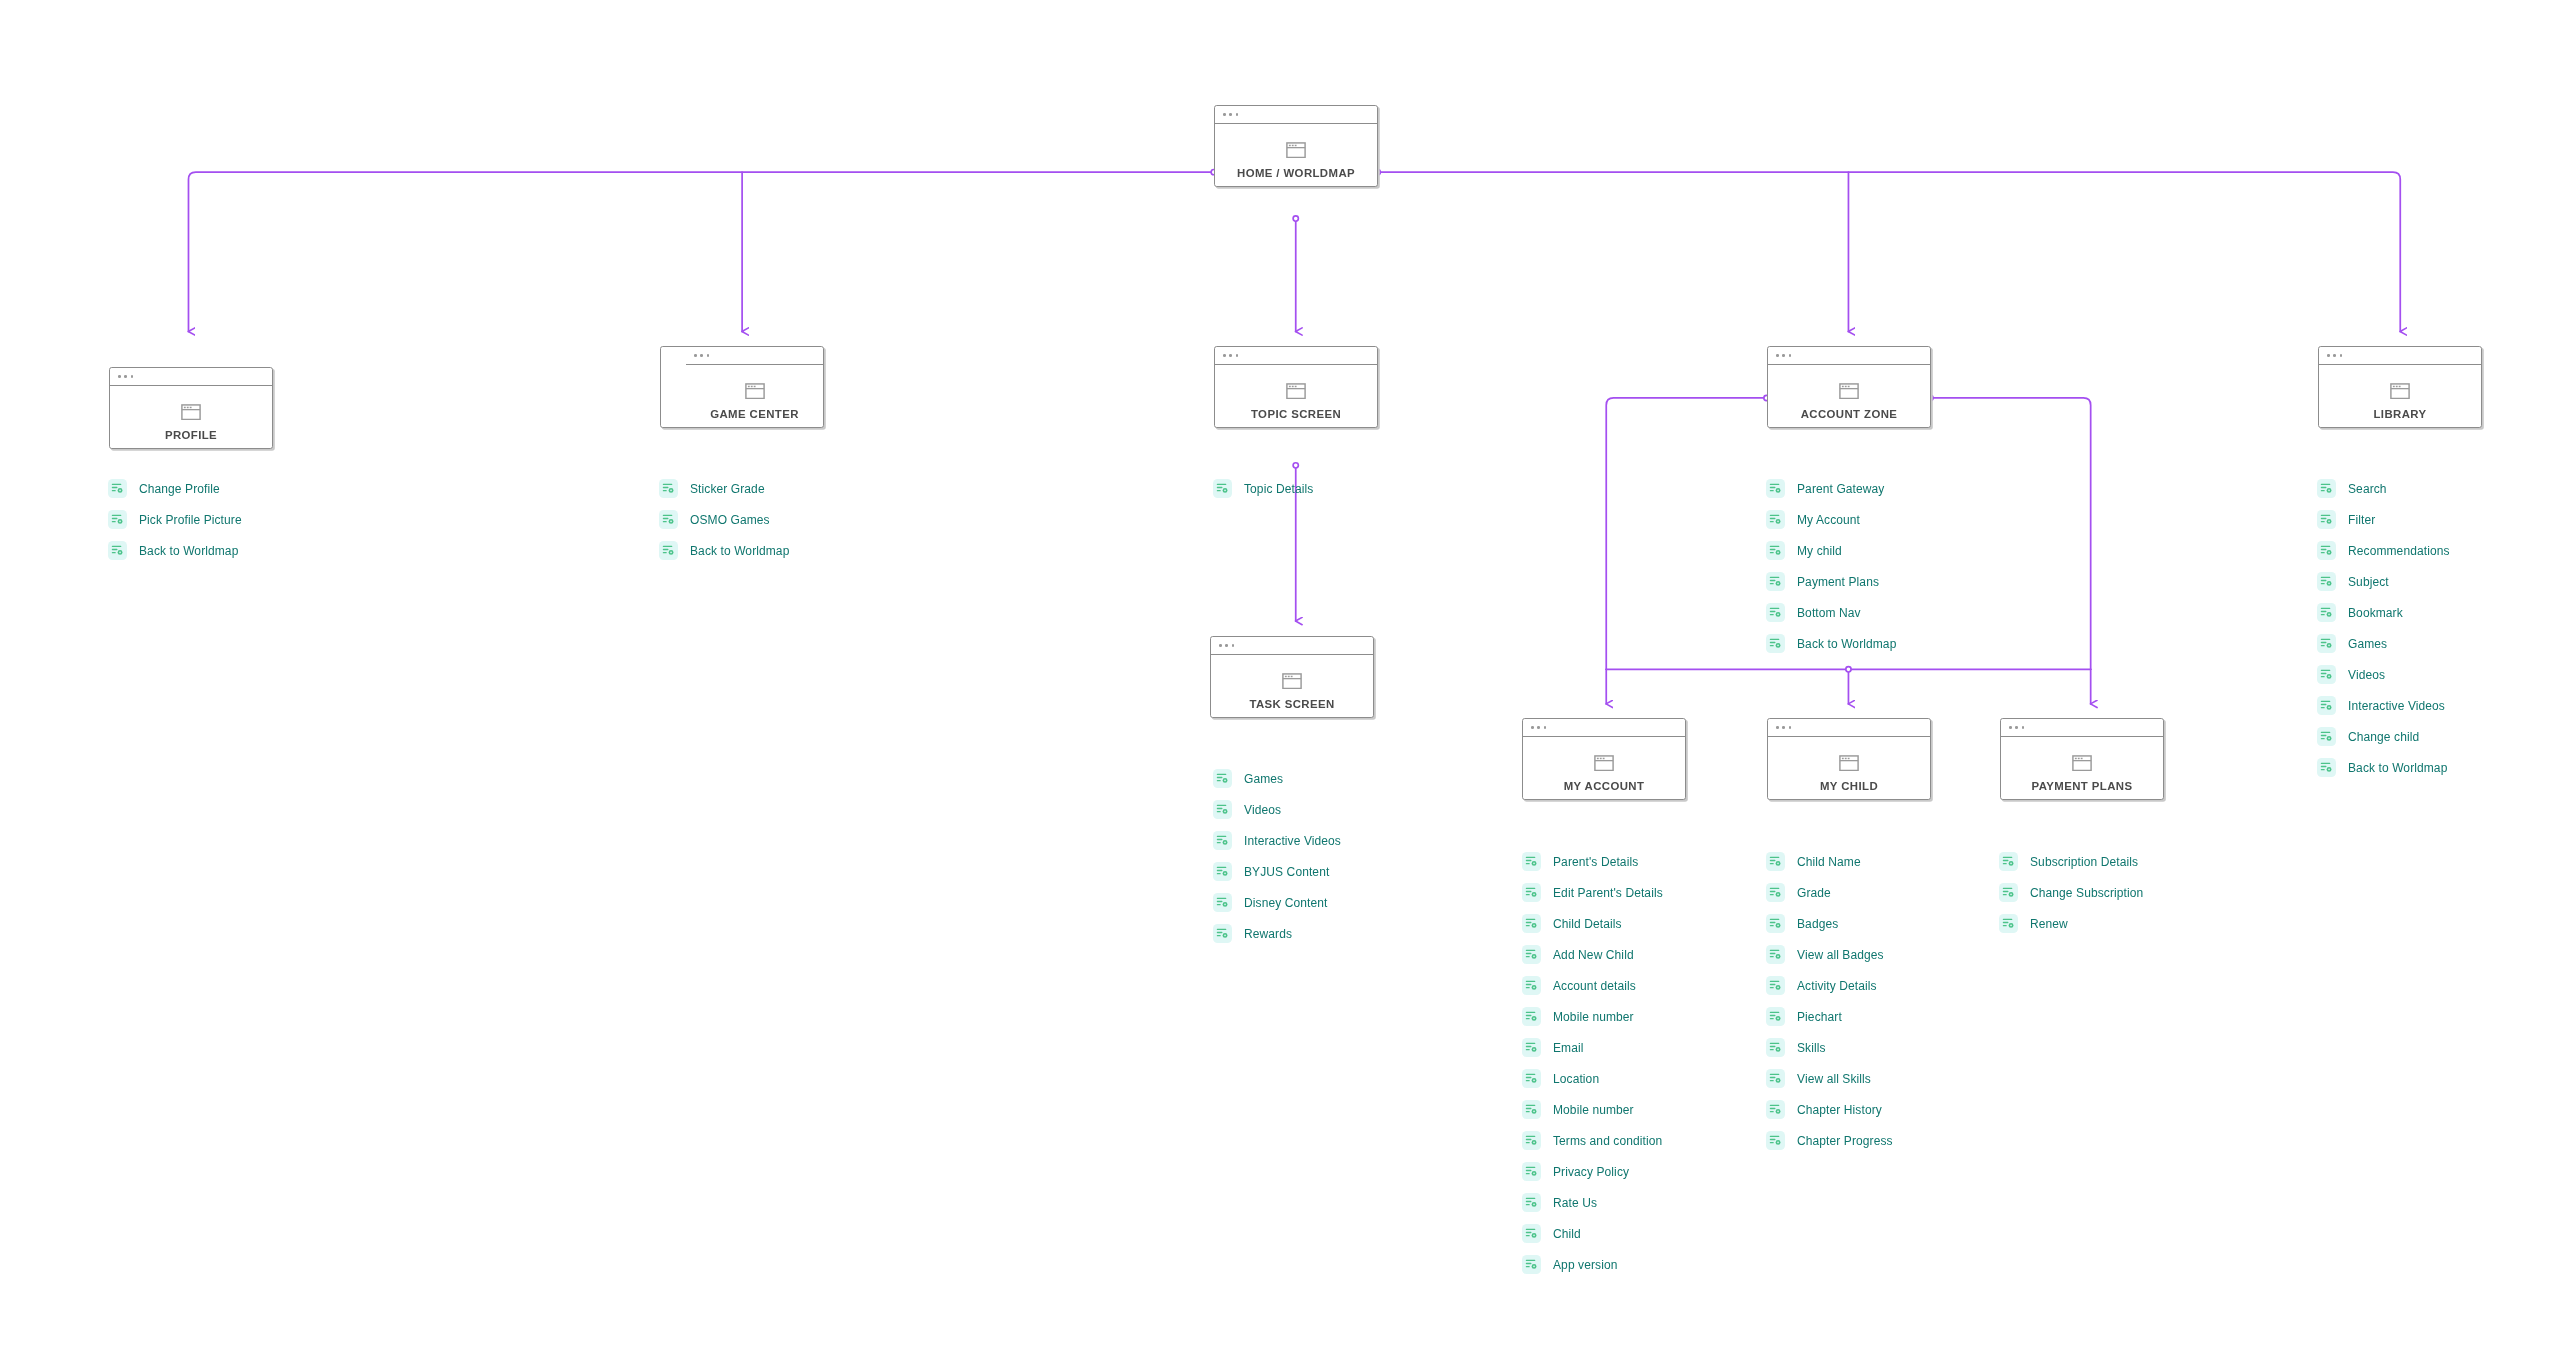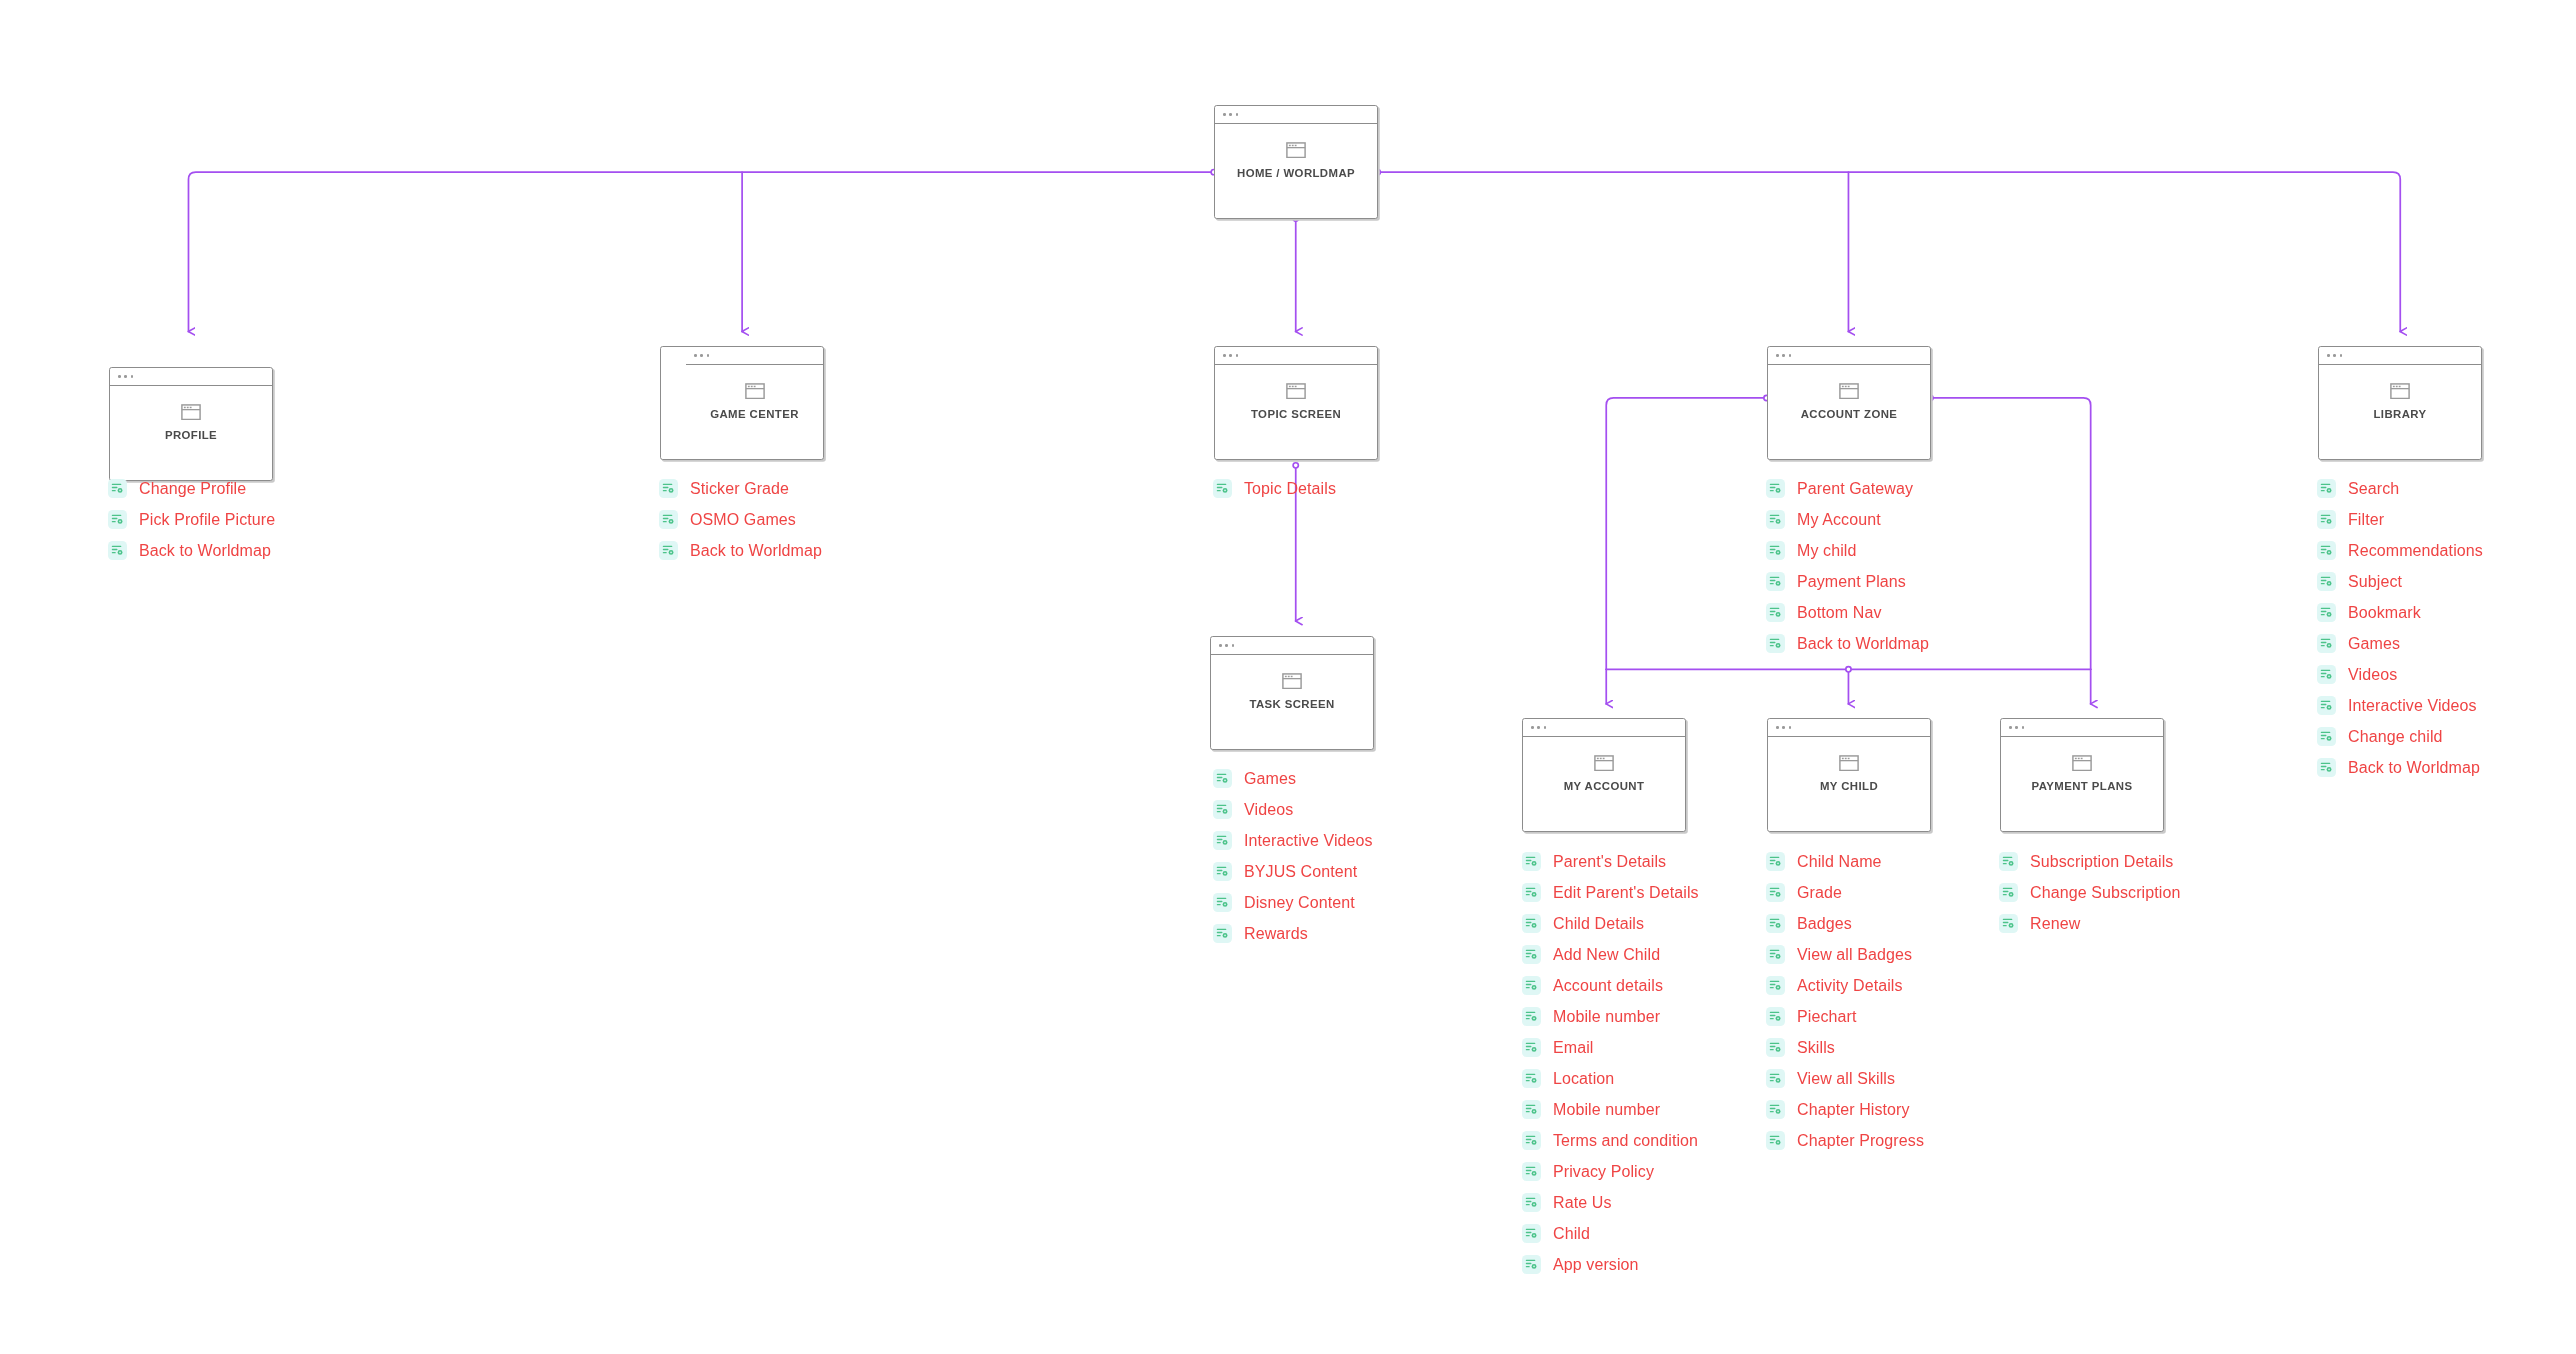--- a/index.html
+++ b/index.html
@@ -10,21 +10,21 @@
     font-family:"Liberation Sans", sans-serif;
     overflow:hidden;
     position:relative;
   }
   #canvas{position:absolute;left:0;top:0;width:2576px;height:1355px;}
   #wires{position:absolute;left:0;top:0;width:2576px;height:1355px;pointer-events:none;}
 
   
   .card{
     position:absolute;
-    width:164px;height:114px;
+    width:164px;height:82px;
     box-sizing:border-box;
     border:1.8px solid #8c8c8c;
     border-radius:2.7px;
     background:#ffffff;
     box-shadow:1.8px 1.8px 0 0 #c9c9c9;
   }
   .card-bar{
     height:18px;
     border-bottom:1.8px solid #8c8c8c;
     display:flex;align-items:center;
@@ -60,22 +60,22 @@
   .li-icon{
     width:19px;height:19px;
     border-radius:4.6px;
     background:#dff7f5;
     flex:0 0 19px;
     display:flex;align-items:center;justify-content:center;
     margin-right:12px;
   }
   .li-icon svg{display:block;}
   .li-label{
-    font-size:16px;
-    color:#ef4444;
+    font-size:12px;
+    color:#0f766e;
     white-space:nowrap;
     letter-spacing:0.1px;
   }
 </style>
 </head>
 <body>
 
 <div id="canvas">
 
   <svg id="wires" viewBox="0 0 2829 1488" width="2576" height="1355" xmlns="http://www.w3.org/2000/svg">

